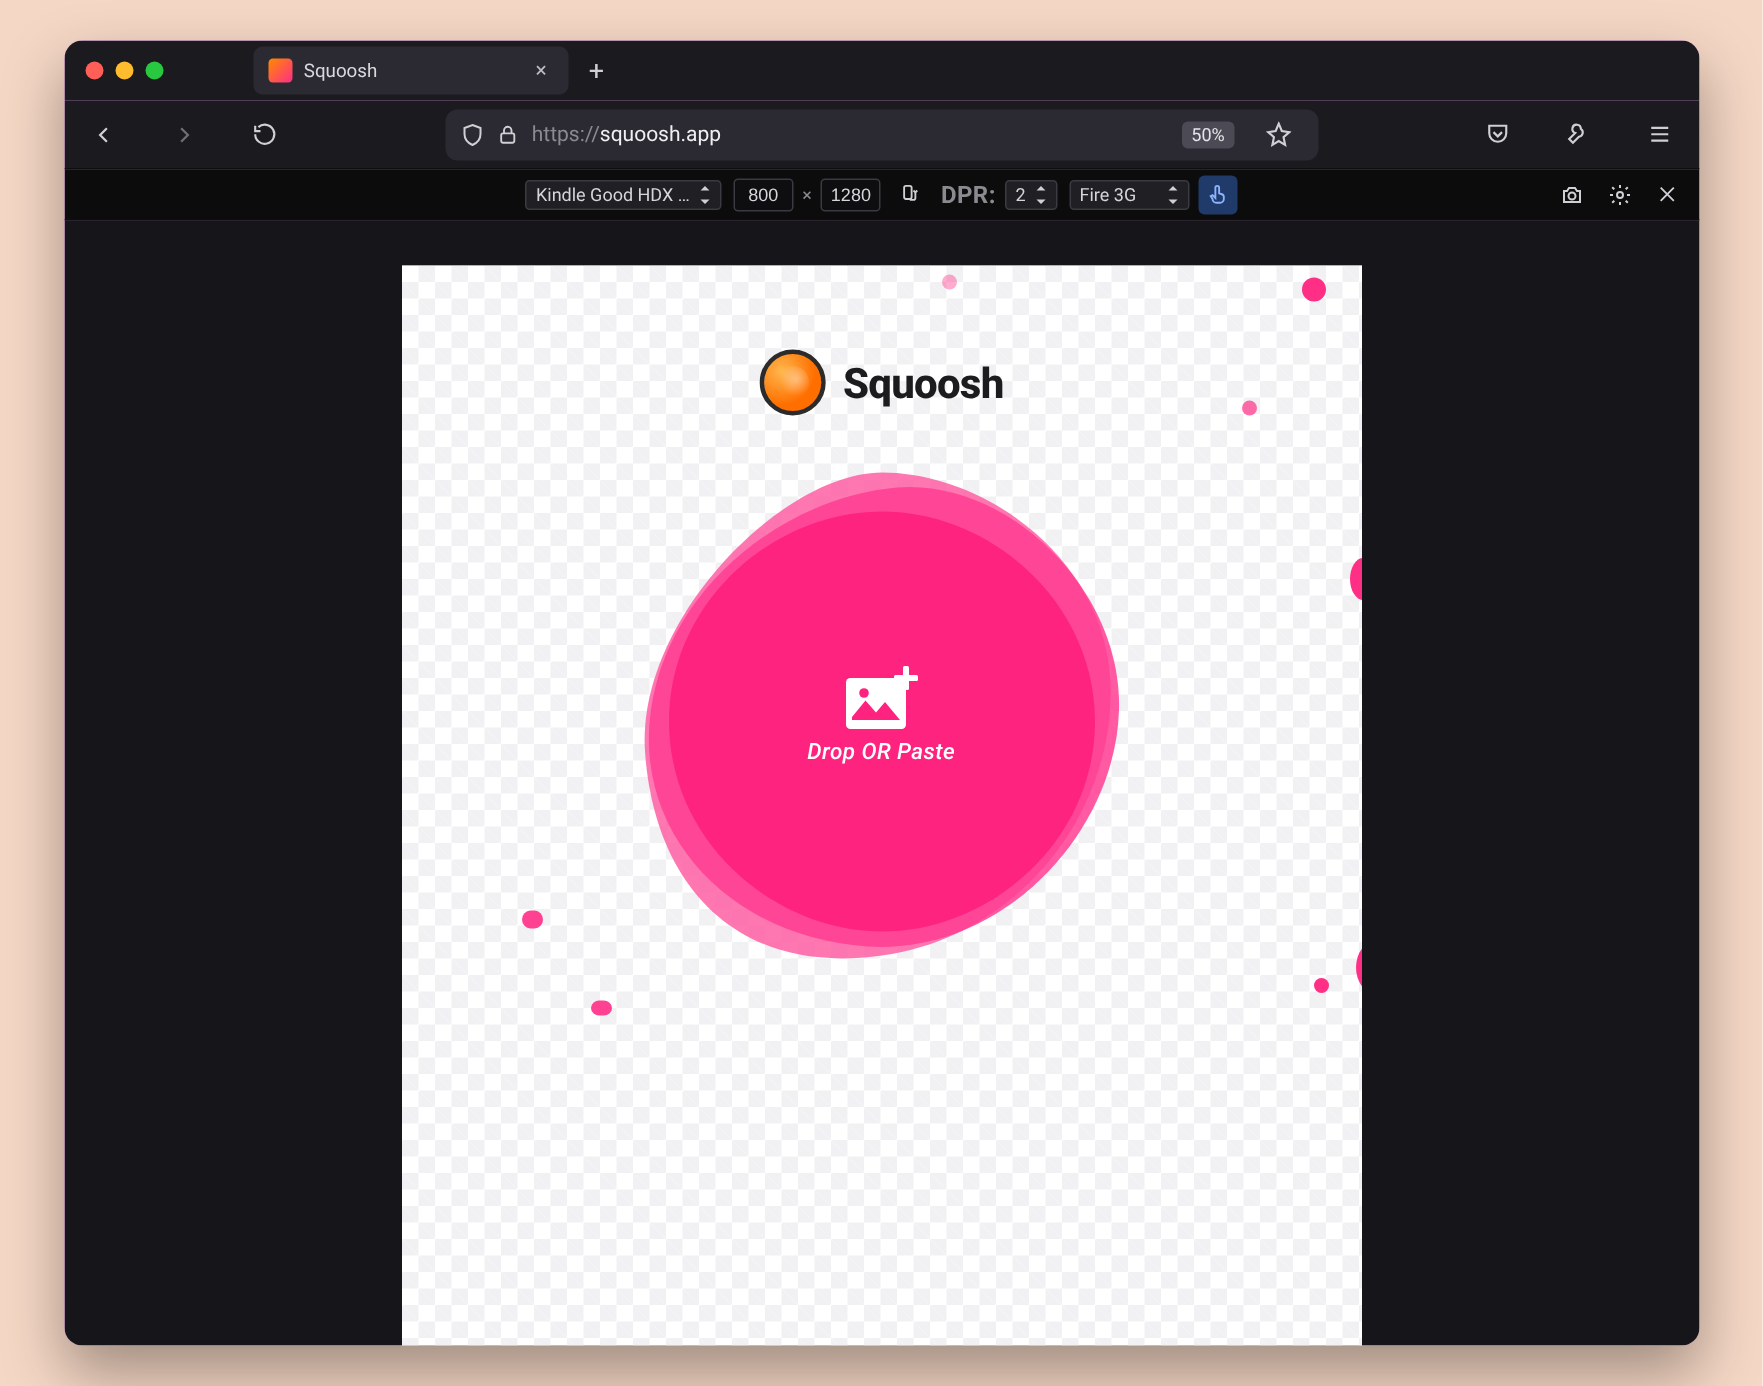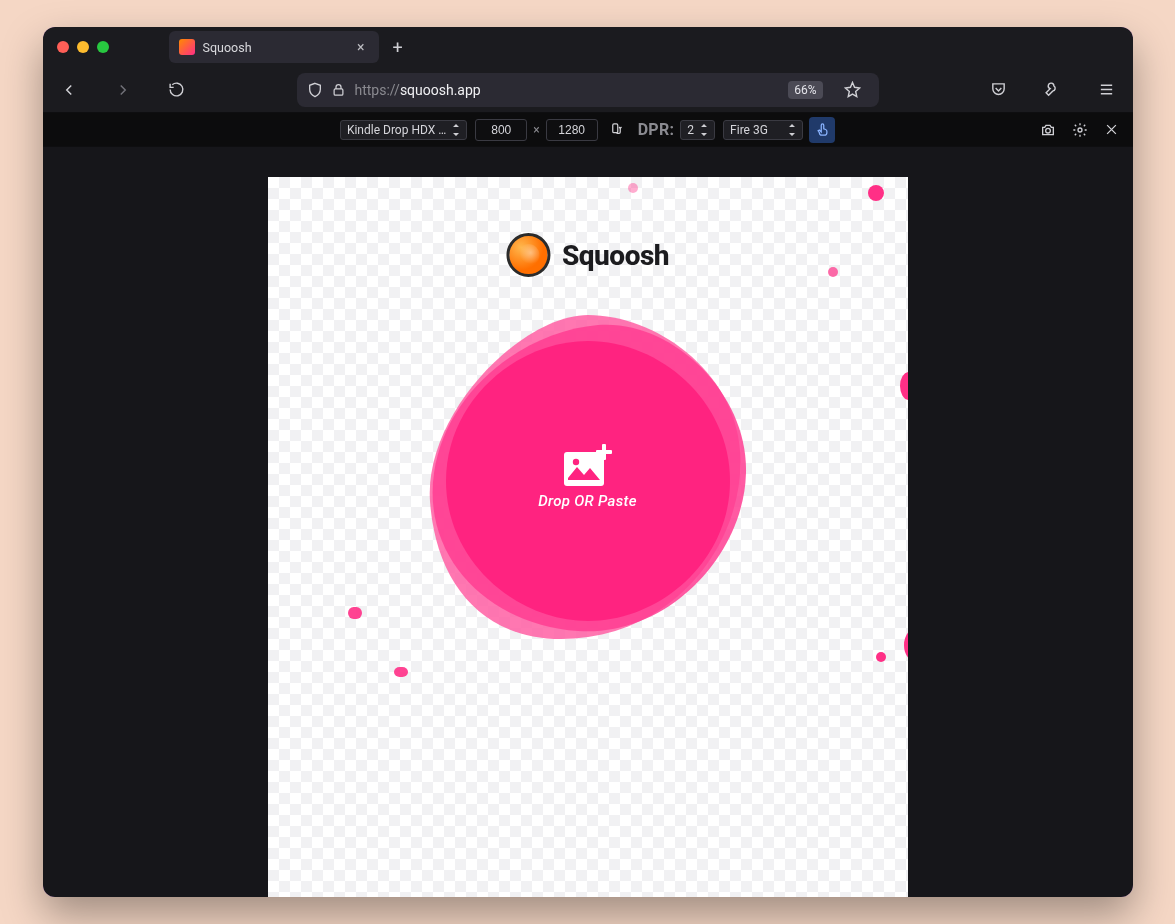--- a/index.html
+++ b/index.html
@@ -79,21 +79,21 @@
   }
   .devicebar .group { display:flex; align-items:center; gap:6px; }
   .dd {
     display:flex; align-items:center; justify-content:space-between;
     background:#1f1f24; border:1px solid #3a3a42; border-radius:3px;
     padding: 2px 6px; font-size:12px; color:#d5d5da; min-width:110px;
   }
   .dd.small { min-width:auto; }
   .dd .caret { display:inline-block; margin-left:6px; }
   .dim-input {
-    width:52px; height:22px; background:#0e0e10; border:1px solid #3a3a42; border-radius:3px;
+    width:40px; height:22px; background:#0e0e10; border:1px solid #3a3a42; border-radius:3px;
     color:#d5d5da; text-align:center; font-size:12px;
   }
   .dim-sep { font-size:12px; color:#8a8a90; }
   .ib { width:26px; height:26px; display:flex; align-items:center; justify-content:center; color:#cfcfd4; border-radius:4px; }
   .ib.active { background:#203a6a; color:#8ab4ff; }
   .devicebar .right-tools { position:absolute; right:8px; display:flex; gap:6px; }
   .dpr-label { font-size:16px; color:#8a8a90; letter-spacing:.3px;font-weight:bold; }
 
   
   .viewport-wrap { flex:1; background:#16161a; display:flex; align-items:flex-start; justify-content:center; overflow:hidden; }
@@ -194,21 +194,21 @@
       </span>
       <span class="lock">
         <svg width="15" height="15" viewBox="0 0 24 24" fill="none" stroke="#cfcfd4" stroke-width="2">
             <rect x="5" y="11" width="14" height="10" rx="2"></rect>
             <path d="M8 11V8a4 4 0 0 1 8 0v3"></path>
           </svg>
       </span>
       <span class="urltext">
         <span class="scheme">https://</span><span class="host">squoosh.app</span><span></span>
       </span>
-      <span class="zoom-badge">66%</span>
+      <span class="zoom-badge">50%</span>
       <span class="tbtn star">
         <svg width="17" height="17" viewBox="0 0 24 24" fill="none" stroke="#cfcfd4" stroke-width="2">
             <path d="M12 2l2.9 6.9L22 10l-5.5 4.7L18 22l-6-3.6L6 22l1.5-7.3L2 10l7.1-1.1L12 2z"></path>
           </svg>
       </span>
     </div>
     <div style="width:60px"></div>
     <div class="tbtn">
       <svg width="17" height="17" viewBox="0 0 24 24" fill="none" stroke="#cfcfd4" stroke-width="2">
           <path d="M4 4h16v7a8 8 0 0 1-16 0V4z"></path>
@@ -223,21 +223,21 @@
     <div class="tbtn">
       <svg width="17" height="17" viewBox="0 0 24 24" fill="none" stroke="#cfcfd4" stroke-width="2">
           <path d="M4 6h16M4 12h16M4 18h16"></path>
         </svg>
     </div>
   </div>
 
   <div class="devicebar">
     <div class="group">
       <div class="dd">
-        <span>Kindle Drop HDX …</span>
+        <span>Kindle Good HDX …</span>
         <span class="caret">
           <svg width="8" height="12" viewBox="0 0 8 12" fill="#cfcfd4">
               <path d="M4 0l3 3H1zM4 12l3-3H1z"></path>
             </svg>
         </span>
       </div>
     </div>
     <div class="group">
       <input class="dim-input" value="800" style="">
       <span class="dim-sep">×</span>

